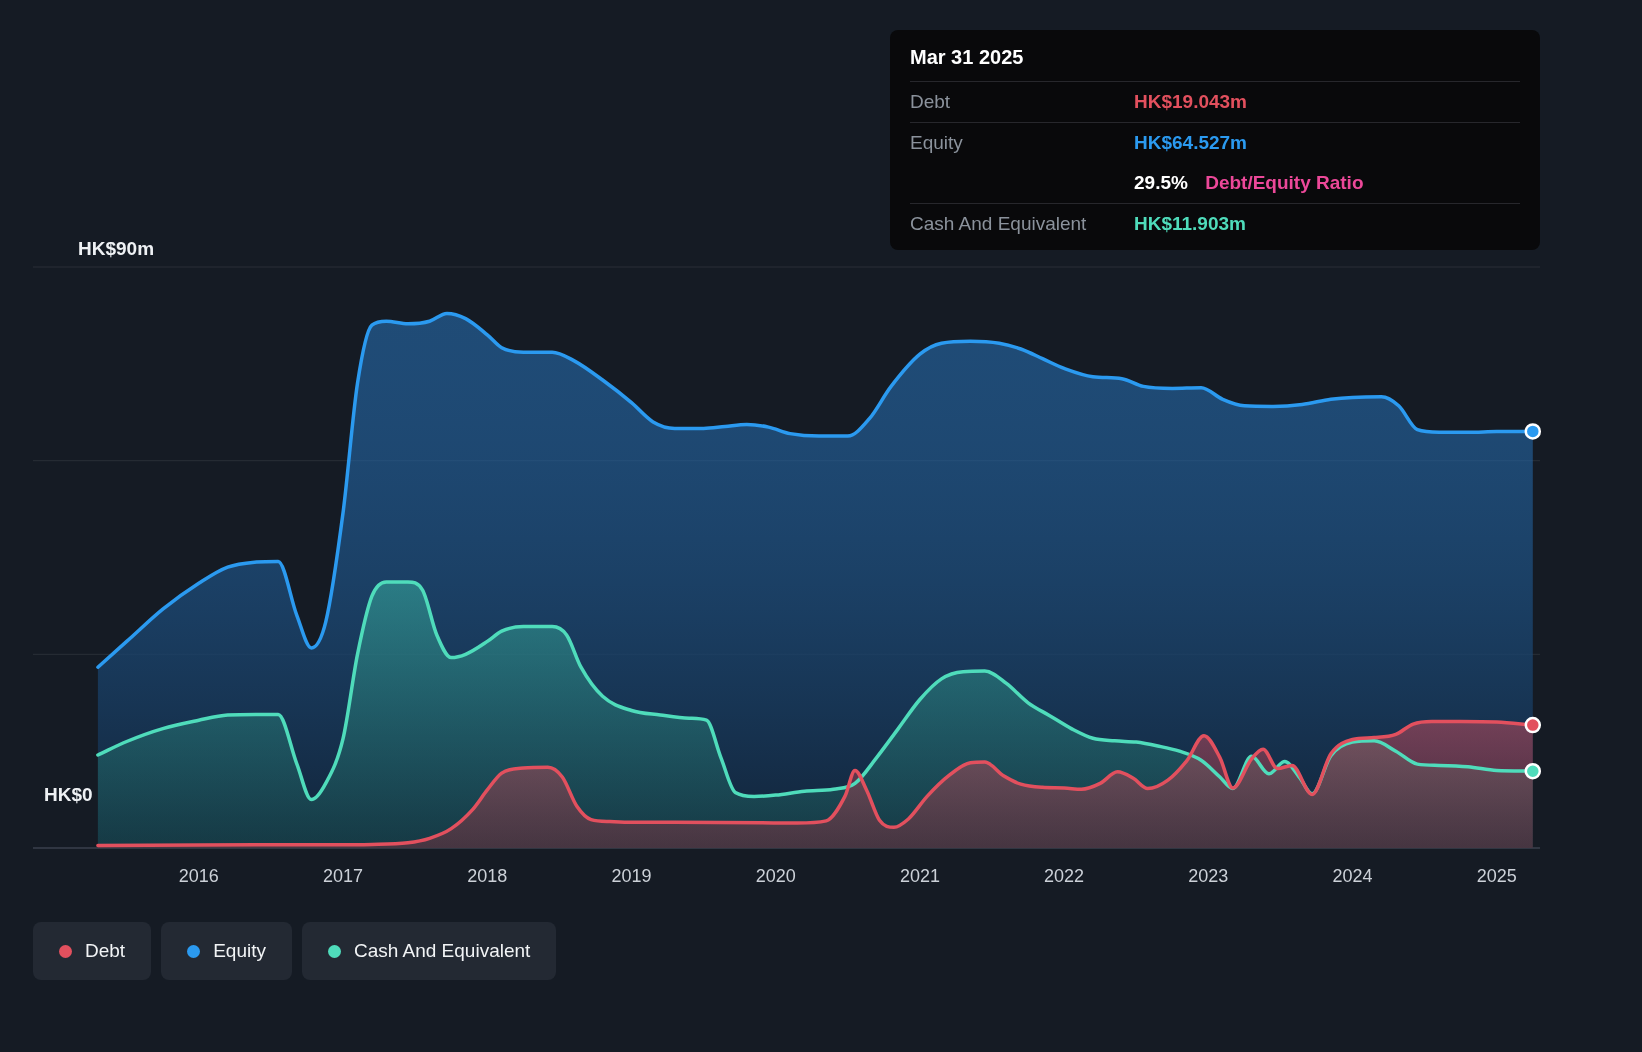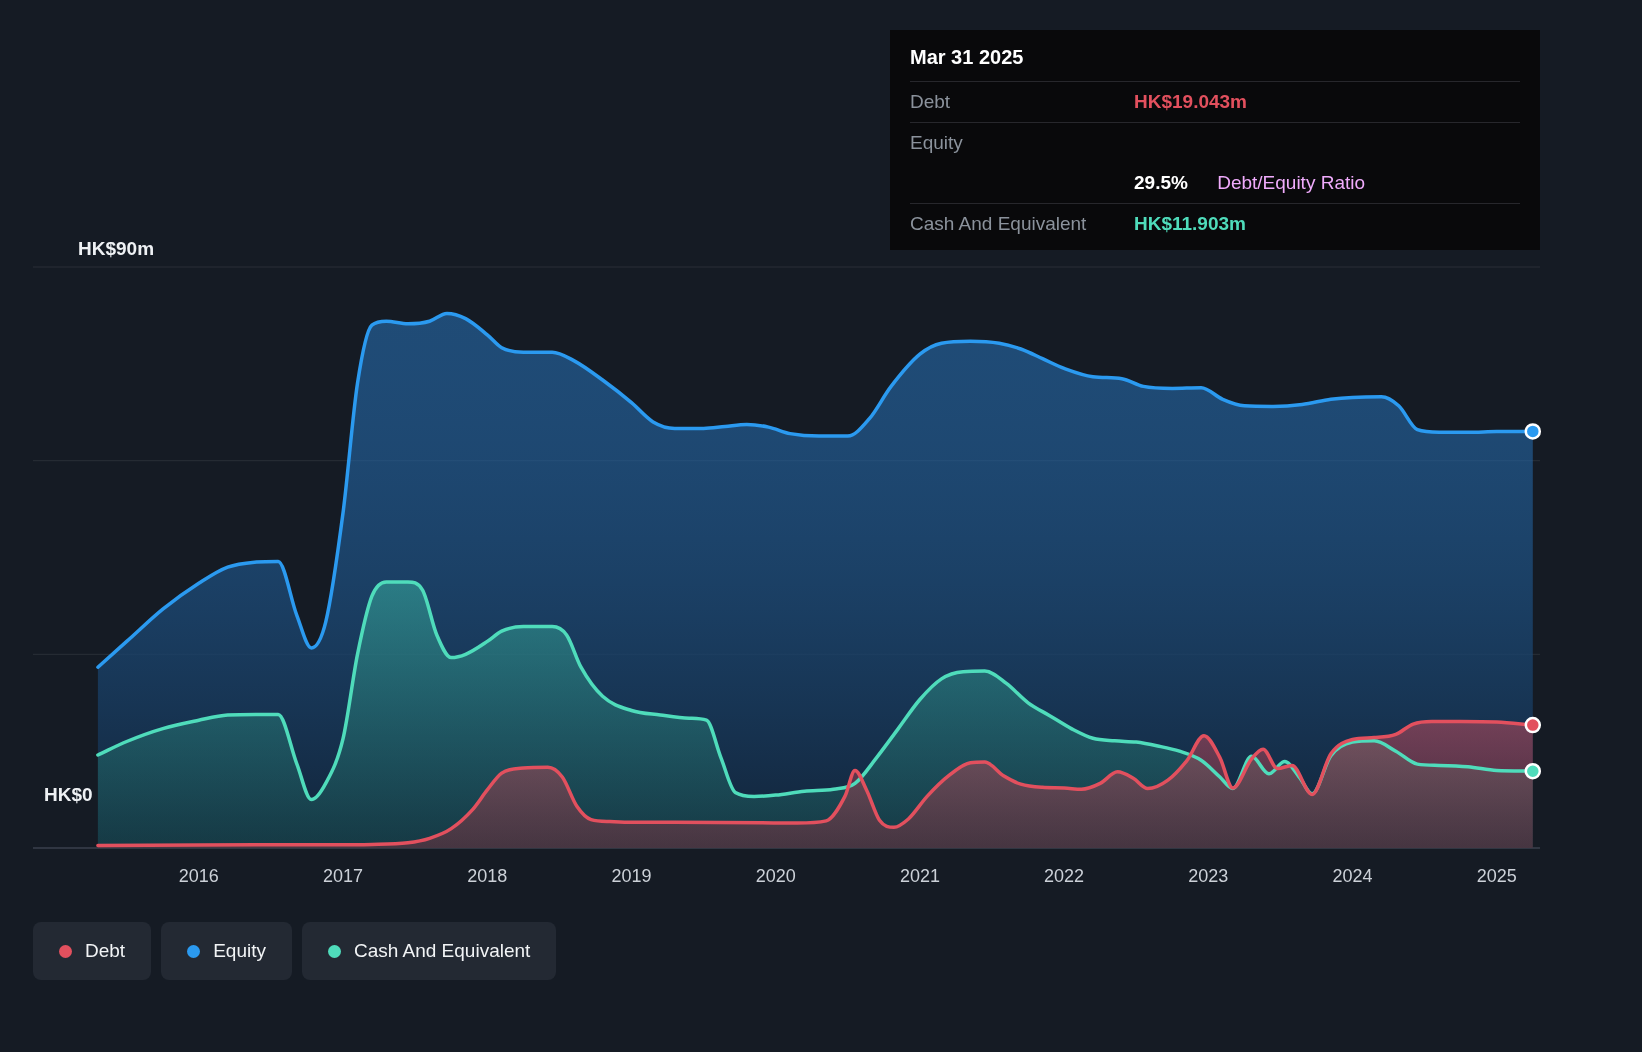--- a/index.html
+++ b/index.html
@@ -12,32 +12,32 @@
   #chart-svg { position:absolute; inset:0; }
   .grid { stroke:rgba(255,255,255,0.09); stroke-width:1; }
   .axis { stroke:#3a414c; stroke-width:1.5; }
   .tick { fill:#ccd1d8; font-size:18px; text-anchor:middle; font-family:"Liberation Sans", sans-serif; }
   .ylabel { position:absolute; color:#eef1f4; font-size:19px; font-weight:bold; }
   .ylabel.top { left:44px; top:238px;margin-left:34px; }
   .ylabel.bottom { left:44px; top:784px; }
 
   .tooltip {
     position:absolute; left:890px; top:30px; width:650px;
-    background:#09090b; border-radius:0; padding:16px 20px 6px 20px; z-index:5;
+    background:#09090b; border-radius:8px; padding:16px 20px 6px 20px; z-index:5;
   }
   .tooltip .title {
     color:#ffffff; font-size:20px; font-weight:bold;
     padding-bottom:12px; border-bottom:1px solid #27272c;
   }
   .trow { display:grid; grid-template-columns:224px 1fr; align-items:center; padding:9px 0; font-size:19px; }
   .trow .lbl { color:#8b929c; }
   .trow .val { font-weight:bold; }
   .trow.sep { border-bottom:1px solid #27272c; }
   .ratio-val { color:#ffffff; font-weight:bold; }
-  .ratio-lbl { color:#f0abfc; font-weight:normal; margin-left:24px; }
+  .ratio-lbl { color:#ec4899; font-weight:bold; margin-left:12px; }
 
   .legend { position:absolute; left:33px; top:922px; display:flex; gap:10px; }
   .chip {
     display:flex; align-items:center; gap:13px;
     background:#232933; border-radius:8px; padding:18px 26px;
     font-size:19px; color:#f2f4f6; cursor:pointer; user-select:none;
   }
   .dot { width:13px; height:13px; border-radius:50%; flex:0 0 auto; }
 </style>
 </head>
@@ -89,20 +89,21 @@
   <div class="ylabel bottom">HK$0</div>
 
   <div class="tooltip">
     <div class="title">Mar 31 2025</div>
     <div class="trow sep">
       <span class="lbl">Debt</span>
       <span class="val" style="color: rgb(226, 80, 94);">HK$19.043m</span>
     </div>
     <div class="trow">
       <span class="lbl">Equity</span>
+      <span class="val" style="color: rgb(43, 154, 240);">HK$64.527m</span>
     </div>
     <div class="trow sep">
       <span class="lbl"></span>
       <span>
         <span class="ratio-val">29.5%</span>
         <span class="ratio-lbl">Debt/Equity Ratio</span>
       </span>
     </div>
     <div class="trow">
       <span class="lbl">Cash And Equivalent</span>

